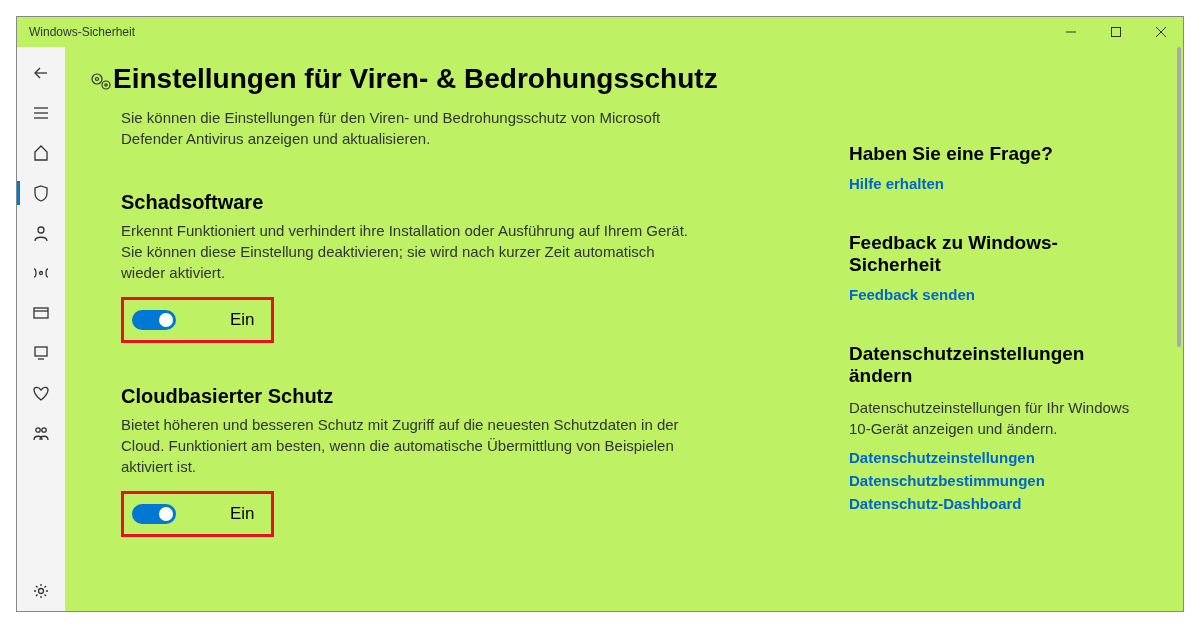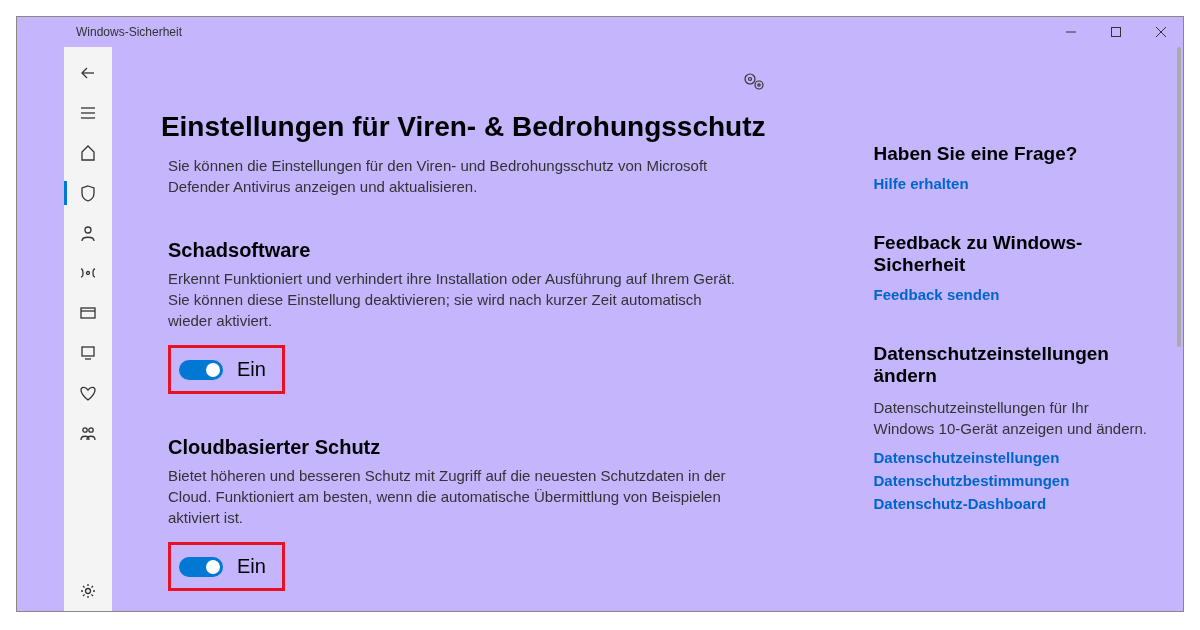--- a/index.html
+++ b/index.html
@@ -1,41 +1,41 @@
 <!DOCTYPE html>
 <html><head>
 <meta charset="utf-8">
 <style>
 * { box-sizing: border-box; margin: 0; padding: 0; font-family: "Segoe UI", -apple-system, sans-serif; }
 body { background: #fff; width: 1200px; height: 630px; overflow: hidden; position: relative; }
-.outer-frame { border: 1px solid #888; width: 1168px; height: 596px; margin: 16px; position: relative; background: #c4b5fd; padding-left: 47px; }
+.outer-frame { border: 1px solid #888; width: 1168px; height: 596px; margin: 16px; position: relative; background: #bef264; }
 .titlebar { height: 30px; display: flex; align-items: center; justify-content: space-between; padding-left: 12px; font-size: 12px; color: #333; }
 .titlebar-controls { display: flex; }
 .titlebar-btn { width: 45px; height: 30px; display: flex; align-items: center; justify-content: center; cursor: default; }
 .titlebar-btn svg { stroke: #333; stroke-width: 1; fill: none; }
 .body-area { display: flex; height: calc(100% - 30px); position: relative; }
 .sidebar { width: 48px; background: #f4f4f4; display: flex; flex-direction: column; padding-top: 6px; position: relative; height: 100%; }
 .sb-item { width: 48px; height: 40px; display: flex; align-items: center; justify-content: center; position: relative; cursor: default; }
 .sb-item.active::before { content: ''; position: absolute; left: 0; top: 8px; bottom: 8px; width: 3px; background: #0078d4; }
 .sb-item svg { stroke: #333; stroke-width: 1.3; fill: none; width: 18px; height: 18px; }
 .sb-spacer { flex: 1; }
 .content { flex: 1; display: flex; padding: 14px 30px 0 56px; overflow: hidden; position: relative; }
 .main-col { width: 620px; }
 .right-col { margin-left: 108px; width: 290px; padding-top: 66px; }
-.title-row { display: flex; align-items: flex-end; gap: 12px; margin-left: -32px; flex-direction: column; }
+.title-row { display: flex; align-items: center; margin-left: -32px; }
 .gear-icon { margin-top: 8px; }
 .page-title { font-size: 28px; font-weight: 600; line-height: 1.3; color: #000; }
 .page-desc { font-size: 15px; color: #333; margin-top: 10px; line-height: 1.4; max-width: 560px; }
 .section { margin-top: 42px; max-width: 580px; }
 .section h2 { font-size: 20px; font-weight: 600; color: #000; }
 .section p { font-size: 15px; color: #333; margin-top: 6px; line-height: 1.4; }
 .toggle-wrap { display: inline-flex; align-items: center; gap: 14px; margin-top: 14px; padding: 10px 16px 10px 8px; border: 3px solid #e81123; }
 .toggle { width: 44px; height: 20px; border-radius: 10px; background: #0078d4; position: relative; cursor: pointer; }
 .toggle::after { content: ''; position: absolute; right: 3px; top: 3px; width: 14px; height: 14px; border-radius: 50%; background: #fff; }
-.toggle-label { font-size: 20px; color: #000; }
+.toggle-label { font-size: 17px; color: #000; margin-left: 40px; }
 .aside-block { margin-bottom: 40px; }
 .aside-title { font-size: 19px; font-weight: 700; color: #000; margin-bottom: 10px; margin-top: 16px; }
 .aside-link { display: block; font-size: 15px; color: #0066cc; margin-bottom: 6px; cursor: pointer; font-weight: bold; }
 .aside-text { font-size: 15px; color: #333; line-height: 1.4; margin-bottom: 10px; }
 .scrollbar { position: absolute; right: 0; top: 0; width: 10px; height: 100%; }
 .scrollbar-thumb { position: absolute; right: 2px; top: 0; width: 4px; height: 300px; background: #aaa; border-radius: 2px; }
 </style>
 </head>
 <body>
 

